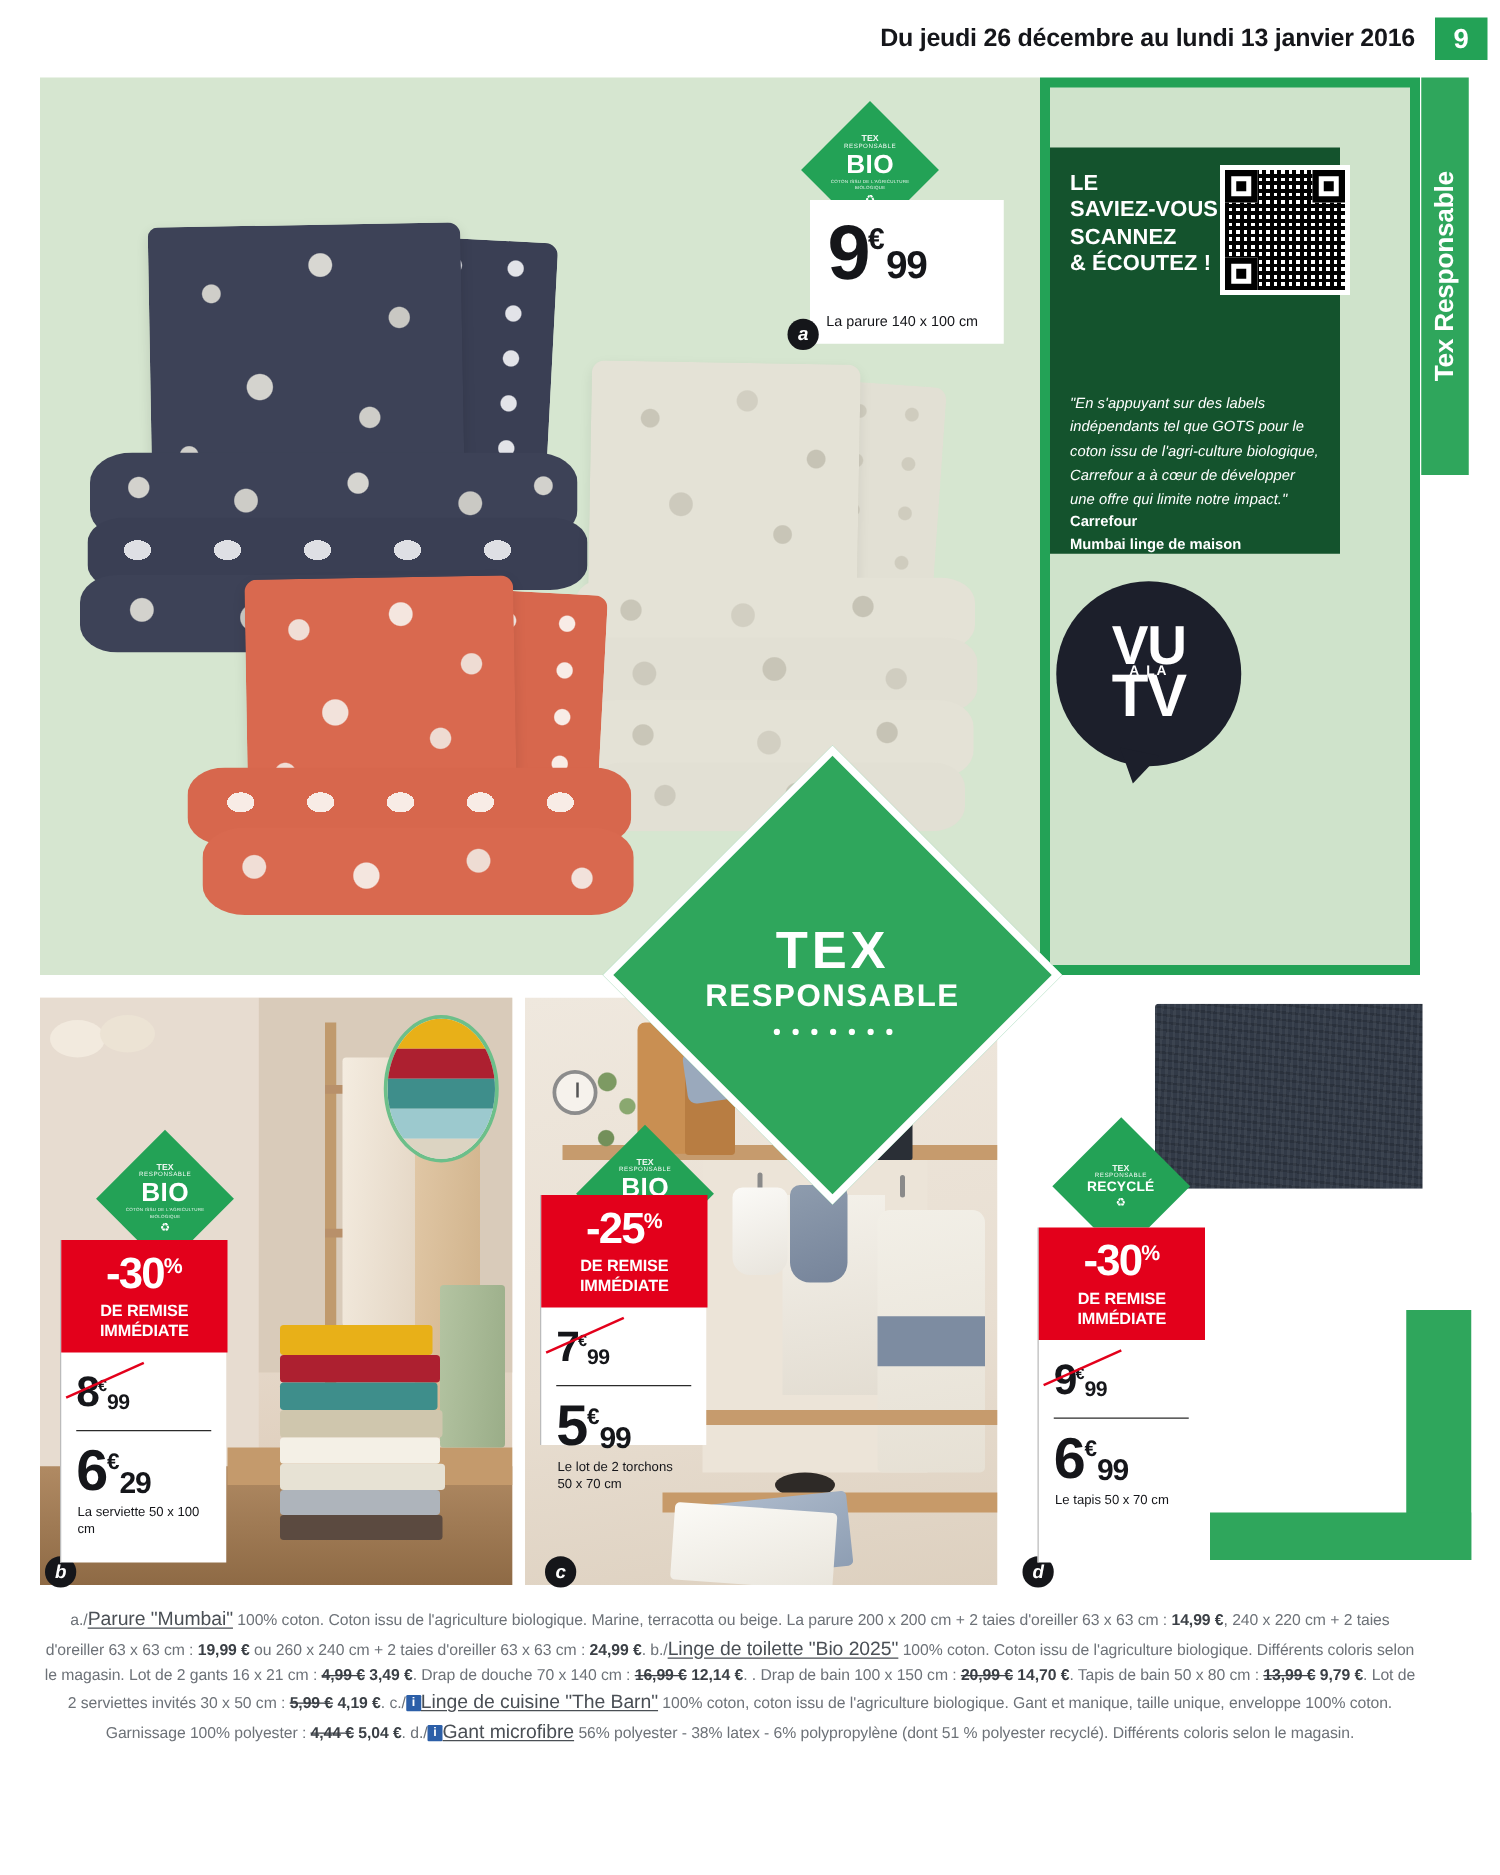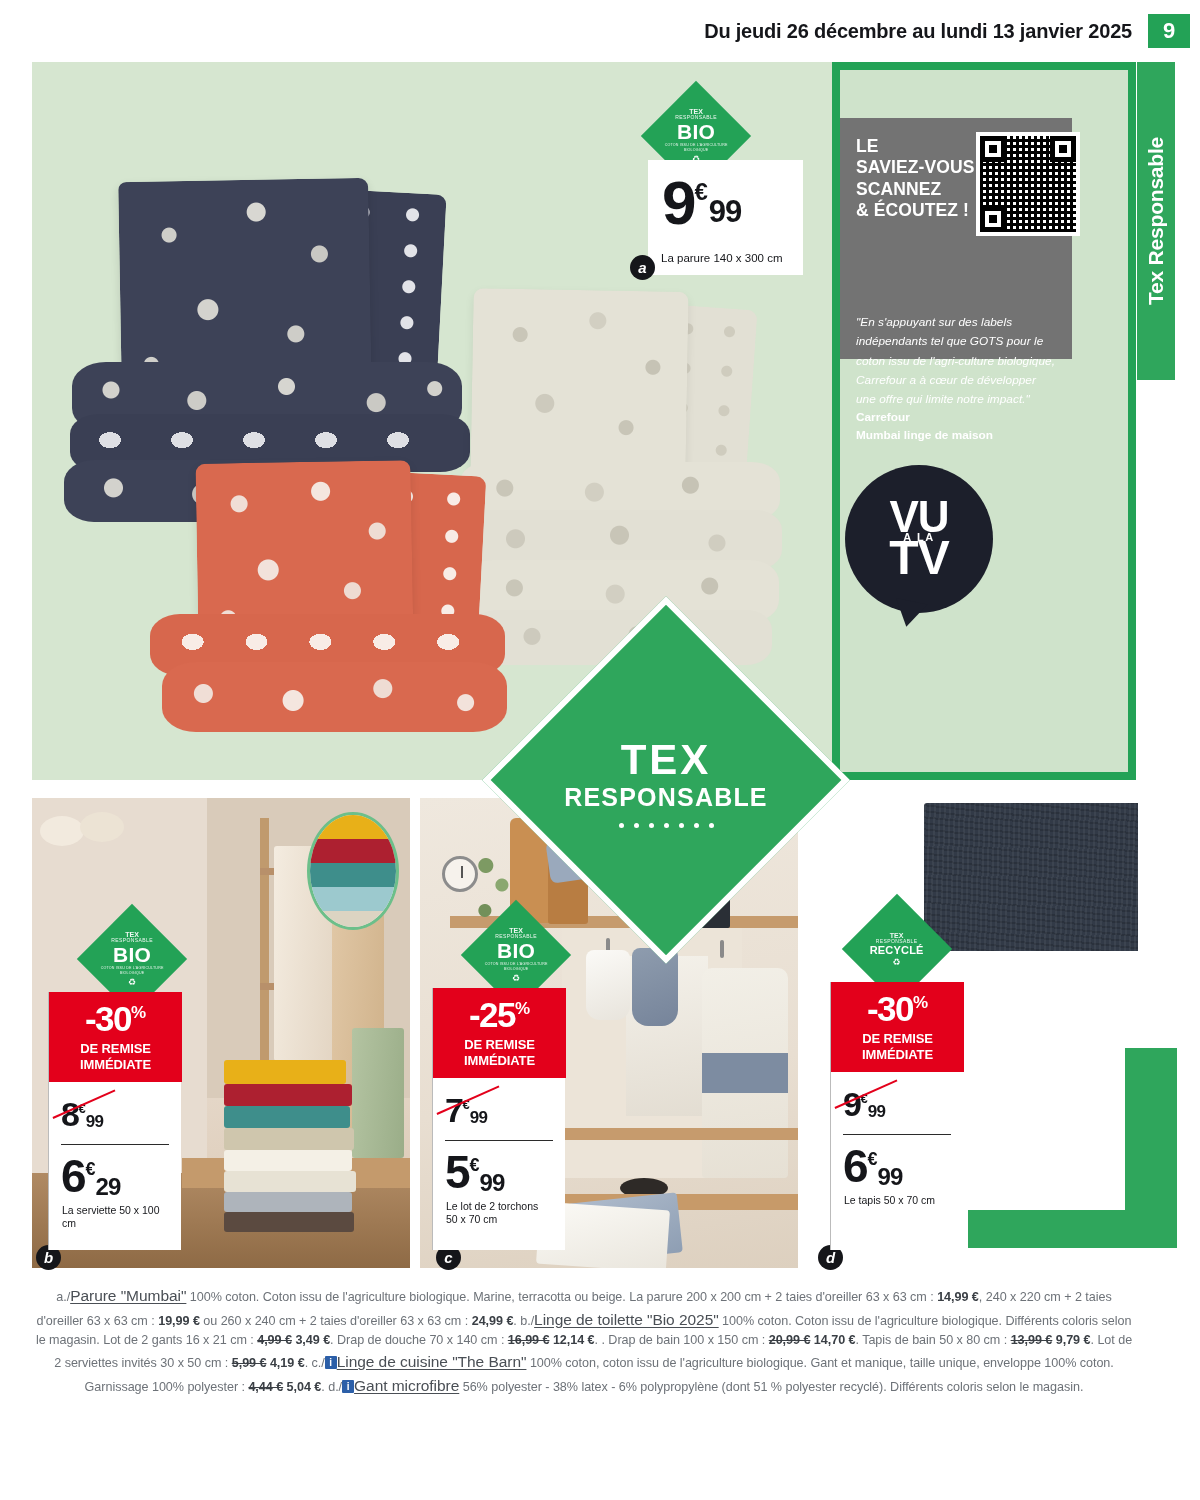--- a/index.html
+++ b/index.html
@@ -280,22 +280,22 @@
     font-size:15px; font-style:italic; font-weight:bold;
     z-index:6;
   }
   .mark-a { left:630px; top:255px; }
   .mark-b { left:36px;  top:1245px; }
   .mark-c { left:436px; top:1245px; }
   .mark-d { left:818px; top:1245px; }
 
   
   .saviez-card {
-    position:absolute; left:840px; top:118px; width:232px; height:241px;
-    background:#737373; padding:18px 16px 0 16px;
+    position:absolute; left:840px; top:118px; width:232px; height:325px;
+    background:#14532d; padding:18px 16px 0 16px;
   }
   .saviez-title {
     font-size:17.5px; font-weight:bold; color:#ffffff;
     line-height:1.22; letter-spacing:.1px;
   }
   .qr-code {
     position:absolute; right:-8px; top:14px; width:104px; height:104px;
     background:#ffffff; padding:4px;
   }
   .qr-grid {
@@ -456,21 +456,21 @@
   .d-greenblock-h {
     position:absolute; left:968px; top:1210px; width:209px; height:38px; background:#2fa65c;
   }
 
   
   .promo {
     position:absolute; width:133px; background:#ffffff; z-index:7;
     border-left:1px solid #bbb;
   }
   .promo-b { left:48px;  top:992px; height:258px; }
-  .promo-c { left:432px; top:988px; height:262px; }
+  .promo-c { left:432px; top:956px; height:200px; }
   .promo-d { left:830px; top:982px; height:268px; }
 
   .promo-red {
     position:absolute; left:0; top:0; width:133px; background:#e3001b;
     color:#ffffff; padding:10px 0 10px 0; text-align:center;
   }
   .promo-pct {
     font-size:35px; font-weight:bold; line-height:.95; letter-spacing:-1.5px;
     display:flex; align-items:flex-start; justify-content:center;
   }
@@ -520,21 +520,21 @@
   .info-i {
     display:inline-block; width:12px; height:13px; background:#2c5fa8;
     color:#ffffff; font-size:10px; font-weight:bold; line-height:13px;
     text-align:center; vertical-align:1px; border-radius:1px;
   }
 </style>
 </head>
 <body>
 
 <div class="header">
-  <div class="header-dates">Du jeudi 26 décembre au lundi 13 janvier 2025</div>
+  <div class="header-dates">Du jeudi 26 décembre au lundi 13 janvier 2016</div>
   <div class="page-num">9</div>
 </div>
 
 <div class="hero">
   <div class="hero-left-bg"></div>
   <div class="hero-right-bg"></div>
   <div class="hero-right-inner"></div>
 
   <div class="bed-navy-dot"></div>
   <div class="bed-navy-pillow"></div>
@@ -565,21 +565,21 @@
     <div class="eco-leaf">♻</div>
   </div>
 </div>
 
 <div class="price-card-a">
   <div class="pc-a-price">
     <span class="pc-big">9</span>
     <span class="pc-eur">€</span>
     <span class="pc-cts">99</span>
   </div>
-  <div class="pc-a-desc">La parure 140 x 300 cm</div>
+  <div class="pc-a-desc">La parure 140 x 100 cm</div>
 </div>
 <div class="letter-mark mark-a">a</div>
 
 <div class="saviez-card">
   <div class="saviez-title">
     <div>LE</div>
     <div>SAVIEZ-VOUS ?</div>
     <div>SCANNEZ</div>
     <div>&amp; ÉCOUTEZ !</div>
   </div>

